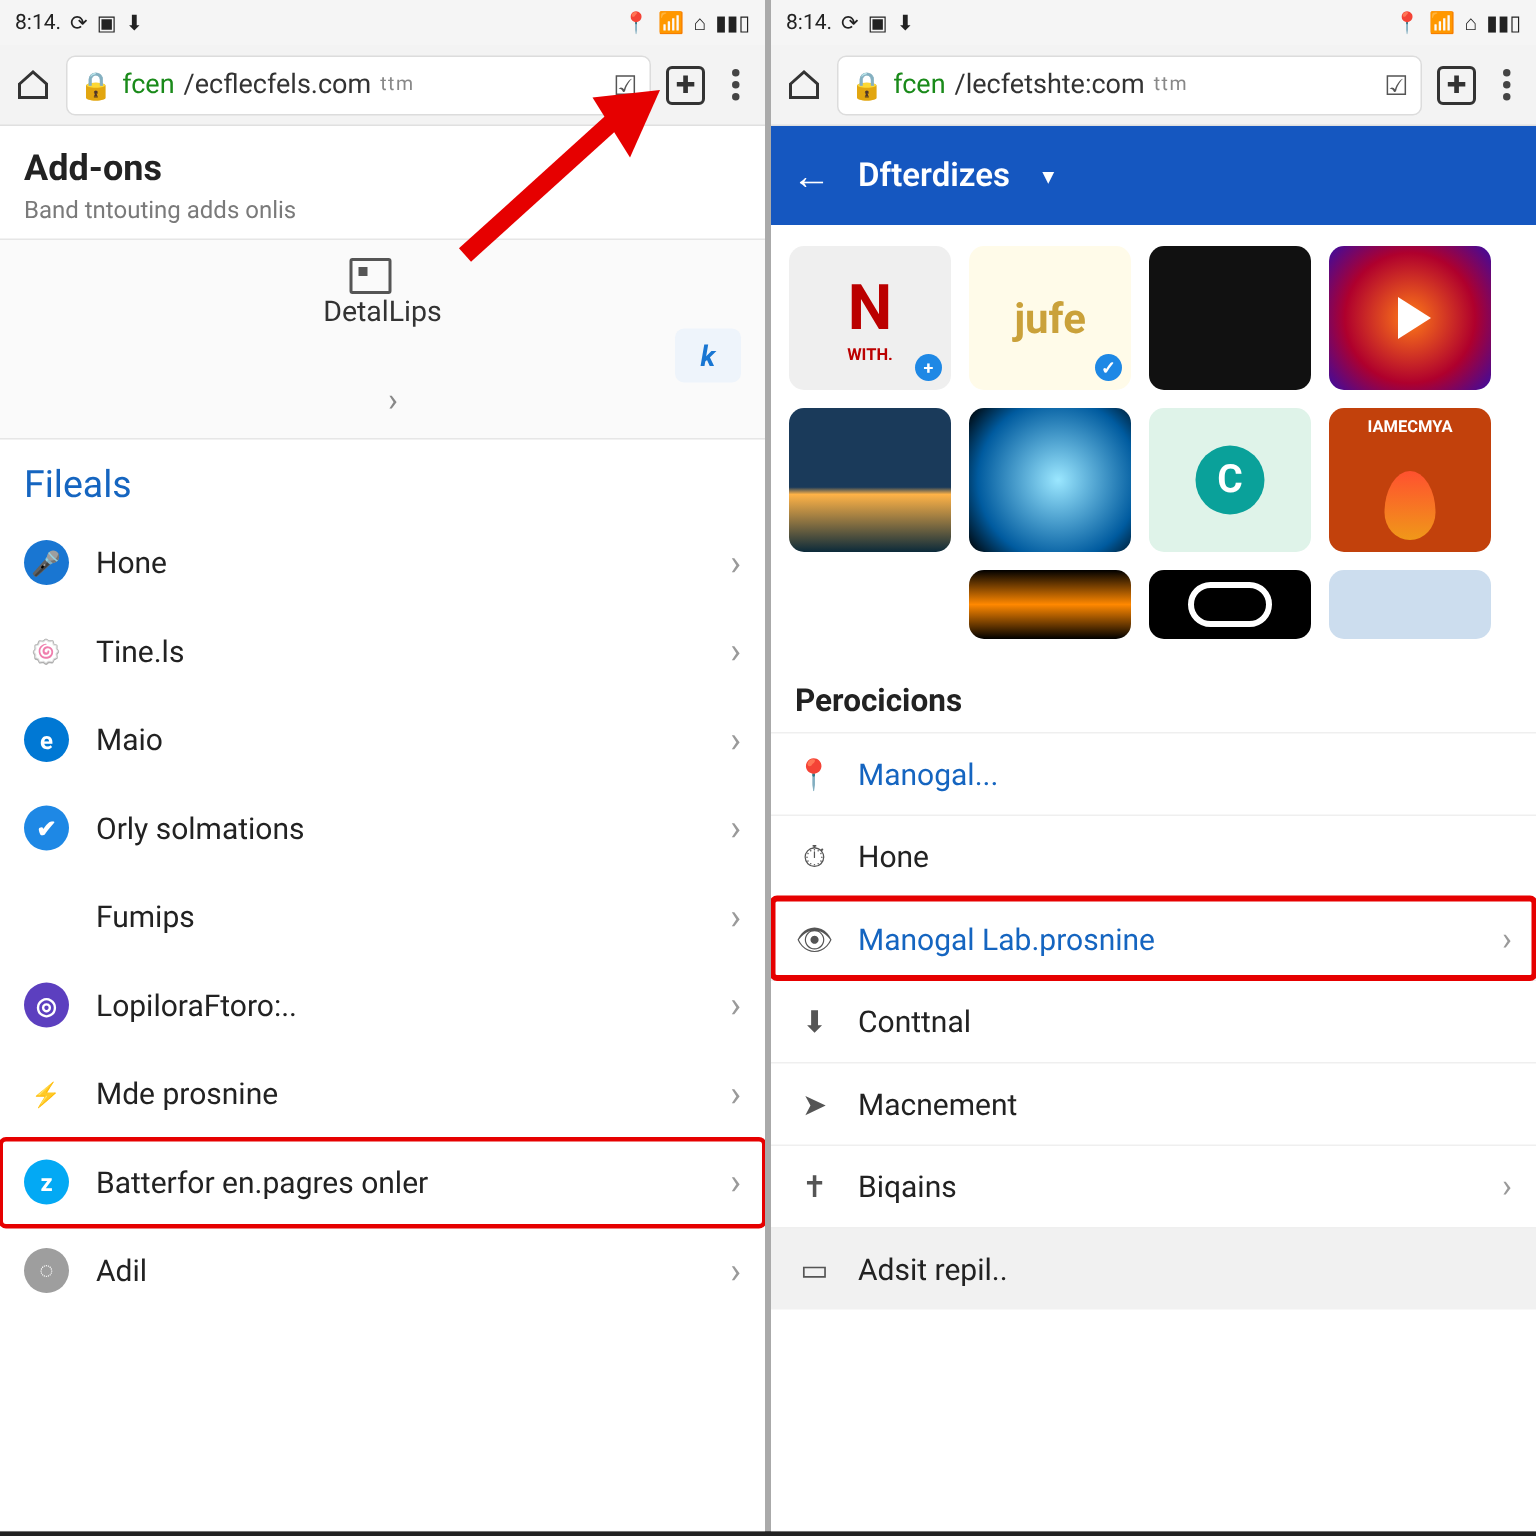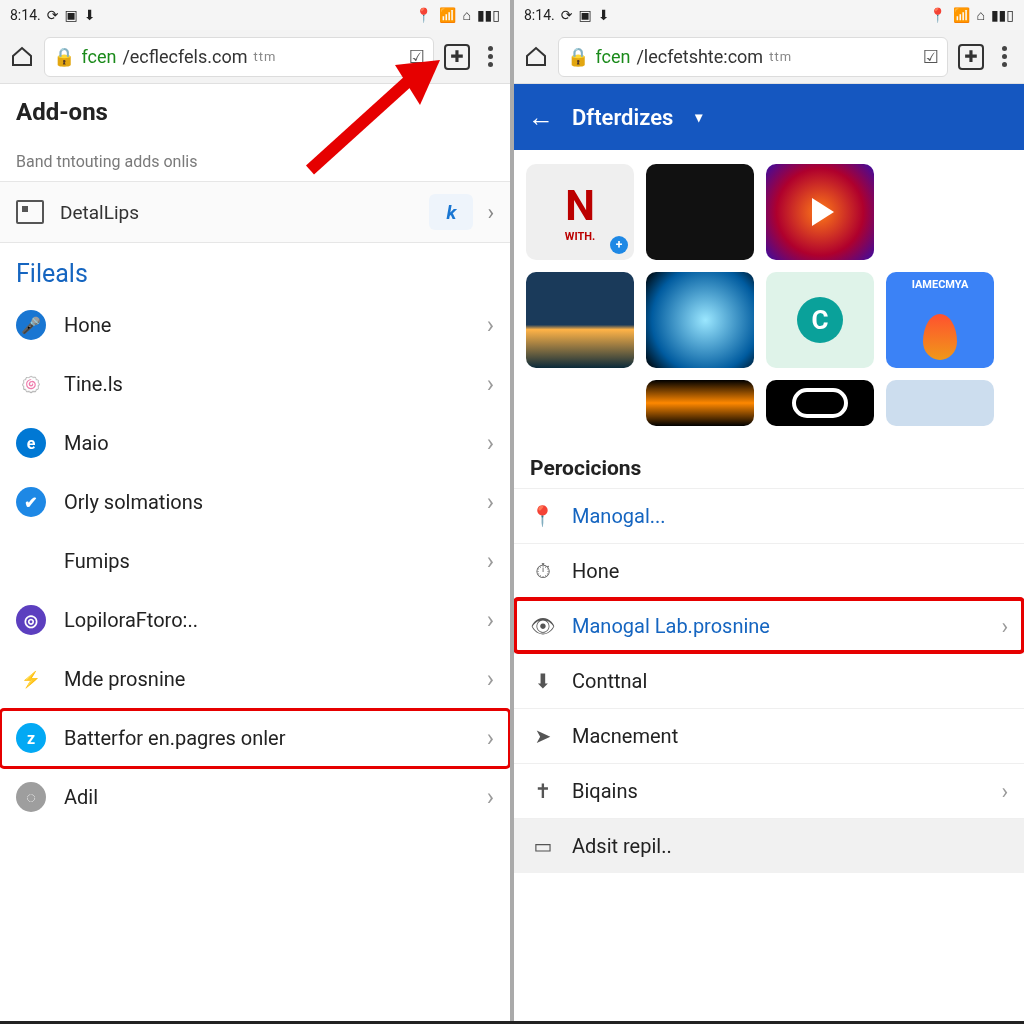--- a/index.html
+++ b/index.html
@@ -25,22 +25,22 @@
   .kebab { width: 20px; display: flex; flex-direction: column; gap: 3px; align-items: center; }
   .kebab span { width: 5px; height: 5px; background: #444; border-radius: 50%; }
 
   
   .arrow-wrap { position: relative; }
   .arrow { position: absolute; top: 60px; left: 300px; width: 150px; height: 120px; pointer-events: none; }
 
   
   .section-head { padding: 14px 16px 4px 16px; }
   .section-head h2 { font-size: 24px; font-weight: 700; color: #222; }
-  .section-sub { font-size: 16px; color: #7a7a7a; padding: 0 16px 10px 16px; border-bottom: 1px solid #e6e6e6; margin-top: 22px; }
-  .detail-row { display: flex; align-items: center; padding: 12px 16px; border-bottom: 1px solid #e6e6e6; background: #fafafa; font-size: 19px; color: #333; }
+  .section-sub { font-size: 16px; color: #7a7a7a; padding: 0 16px 10px 16px; border-bottom: 1px solid #e6e6e6; }
+  .detail-row { display: flex; align-items: center; padding: 12px 16px; border-bottom: 1px solid #e6e6e6; background: #fafafa; font-size: 19px; color: #333; flex-direction: column; }
   .detail-row .dr-icon { width: 28px; height: 24px; border: 2px solid #555; border-radius: 2px; margin-right: 16px; position: relative; }
   .detail-row .dr-icon::after { content:""; position:absolute; left:4px; top:4px; width:6px; height:6px; background:#555; }
   .detail-row .ext-icon { margin-left: auto; width: 44px; height: 36px; background: #eef4fb; border-radius: 6px; display:flex; align-items:center; justify-content:center; color:#1976d2; font-style: italic; font-weight:700; }
   .detail-row .chev { margin-left: 14px; color:#888; font-size: 22px; }
 
   .group-title { color: #1565c0; font-size: 25px; font-weight: 400; padding: 16px 16px 8px 16px; }
   .list { display: flex; flex-direction: column; }
   .row { display: flex; align-items: center; padding: 14px 16px; font-size: 20px; color: #222; border-bottom: 1px solid rgba(0,0,0,0); }
   .row .ricon { width: 30px; height: 30px; border-radius: 50%; margin-right: 18px; display:flex; align-items:center; justify-content:center; color:#fff; font-size:16px; font-weight:700; }
   .row .label { flex: 1 1 auto; }
@@ -234,32 +234,36 @@
       <span class="dd">▾</span>
     </div>
 
     <div class="thumbs">
       <div class="thumb-row">
         <div class="thumb" style="background:#efefef;color:#b00;flex-direction:column">
             <span style="font-size:42px">N</span>
             <span style="font-size:11px;color:#b00">WITH.</span>
             <span class="badge">+</span>
           </div>
+        <div class="thumb" style="background:#fffbe9;color:#caa13a;font-family:cursive;font-size:28px">
+            <span>jufe</span>
+            <span class="badge" style="background:#1e88e5">✓</span>
+          </div>
         <div class="thumb" style="background:#111"></div>
         <div class="thumb" style="background:radial-gradient(circle at 50% 50%, #ff7a18, #af002d 60%, #3a0ca3);">
             <span style="width:0;height:0;border-left:22px solid #fff;border-top:14px solid transparent;border-bottom:14px solid transparent;margin-left:6px"></span>
           </div>
       </div>
       <div class="thumb-row">
         <div class="thumb" style="background:linear-gradient(#1a3a5a 55%, #ffb347 60%, #0b2a3a);"></div>
         <div class="thumb" style="background:radial-gradient(circle at 55% 50%, #9be7ff, #005b9f 70%, #000);"></div>
         <div class="thumb" style="background:#dff3e9">
             <span style="width:46px;height:46px;border-radius:50%;background:#0aa19a;color:#fff;display:flex;align-items:center;justify-content:center;font-size:26px">C</span>
           </div>
-        <div class="thumb" style="background:#3b82f6;color:#fff;font-size:11px;align-items:flex-start;padding:6px">IAMECMYA<span style="position:absolute;bottom:8px;left:50%;transform:translateX(-50%);width:34px;height:46px;background:linear-gradient(#ff512f,#f09819);border-radius:50% 50% 50% 50% / 60% 60% 40% 40%"></span></div>
+        <div class="thumb" style="background:#c2410c;color:#fff;font-size:11px;align-items:flex-start;padding:6px">IAMECMYA<span style="position:absolute;bottom:8px;left:50%;transform:translateX(-50%);width:34px;height:46px;background:linear-gradient(#ff512f,#f09819);border-radius:50% 50% 50% 50% / 60% 60% 40% 40%"></span></div>
       </div>
       <div class="thumb-row">
         <div class="thumb small" style="background:#fff"></div>
         <div class="thumb small" style="background:linear-gradient(#000,#ff8800,#000)"></div>
         <div class="thumb small" style="background:#000;display:flex;align-items:center;justify-content:center">
             <span style="width:56px;height:30px;border:4px solid #fff;border-radius:16px"></span>
           </div>
         <div class="thumb small" style="background:#cde"></div>
       </div>
     </div>

